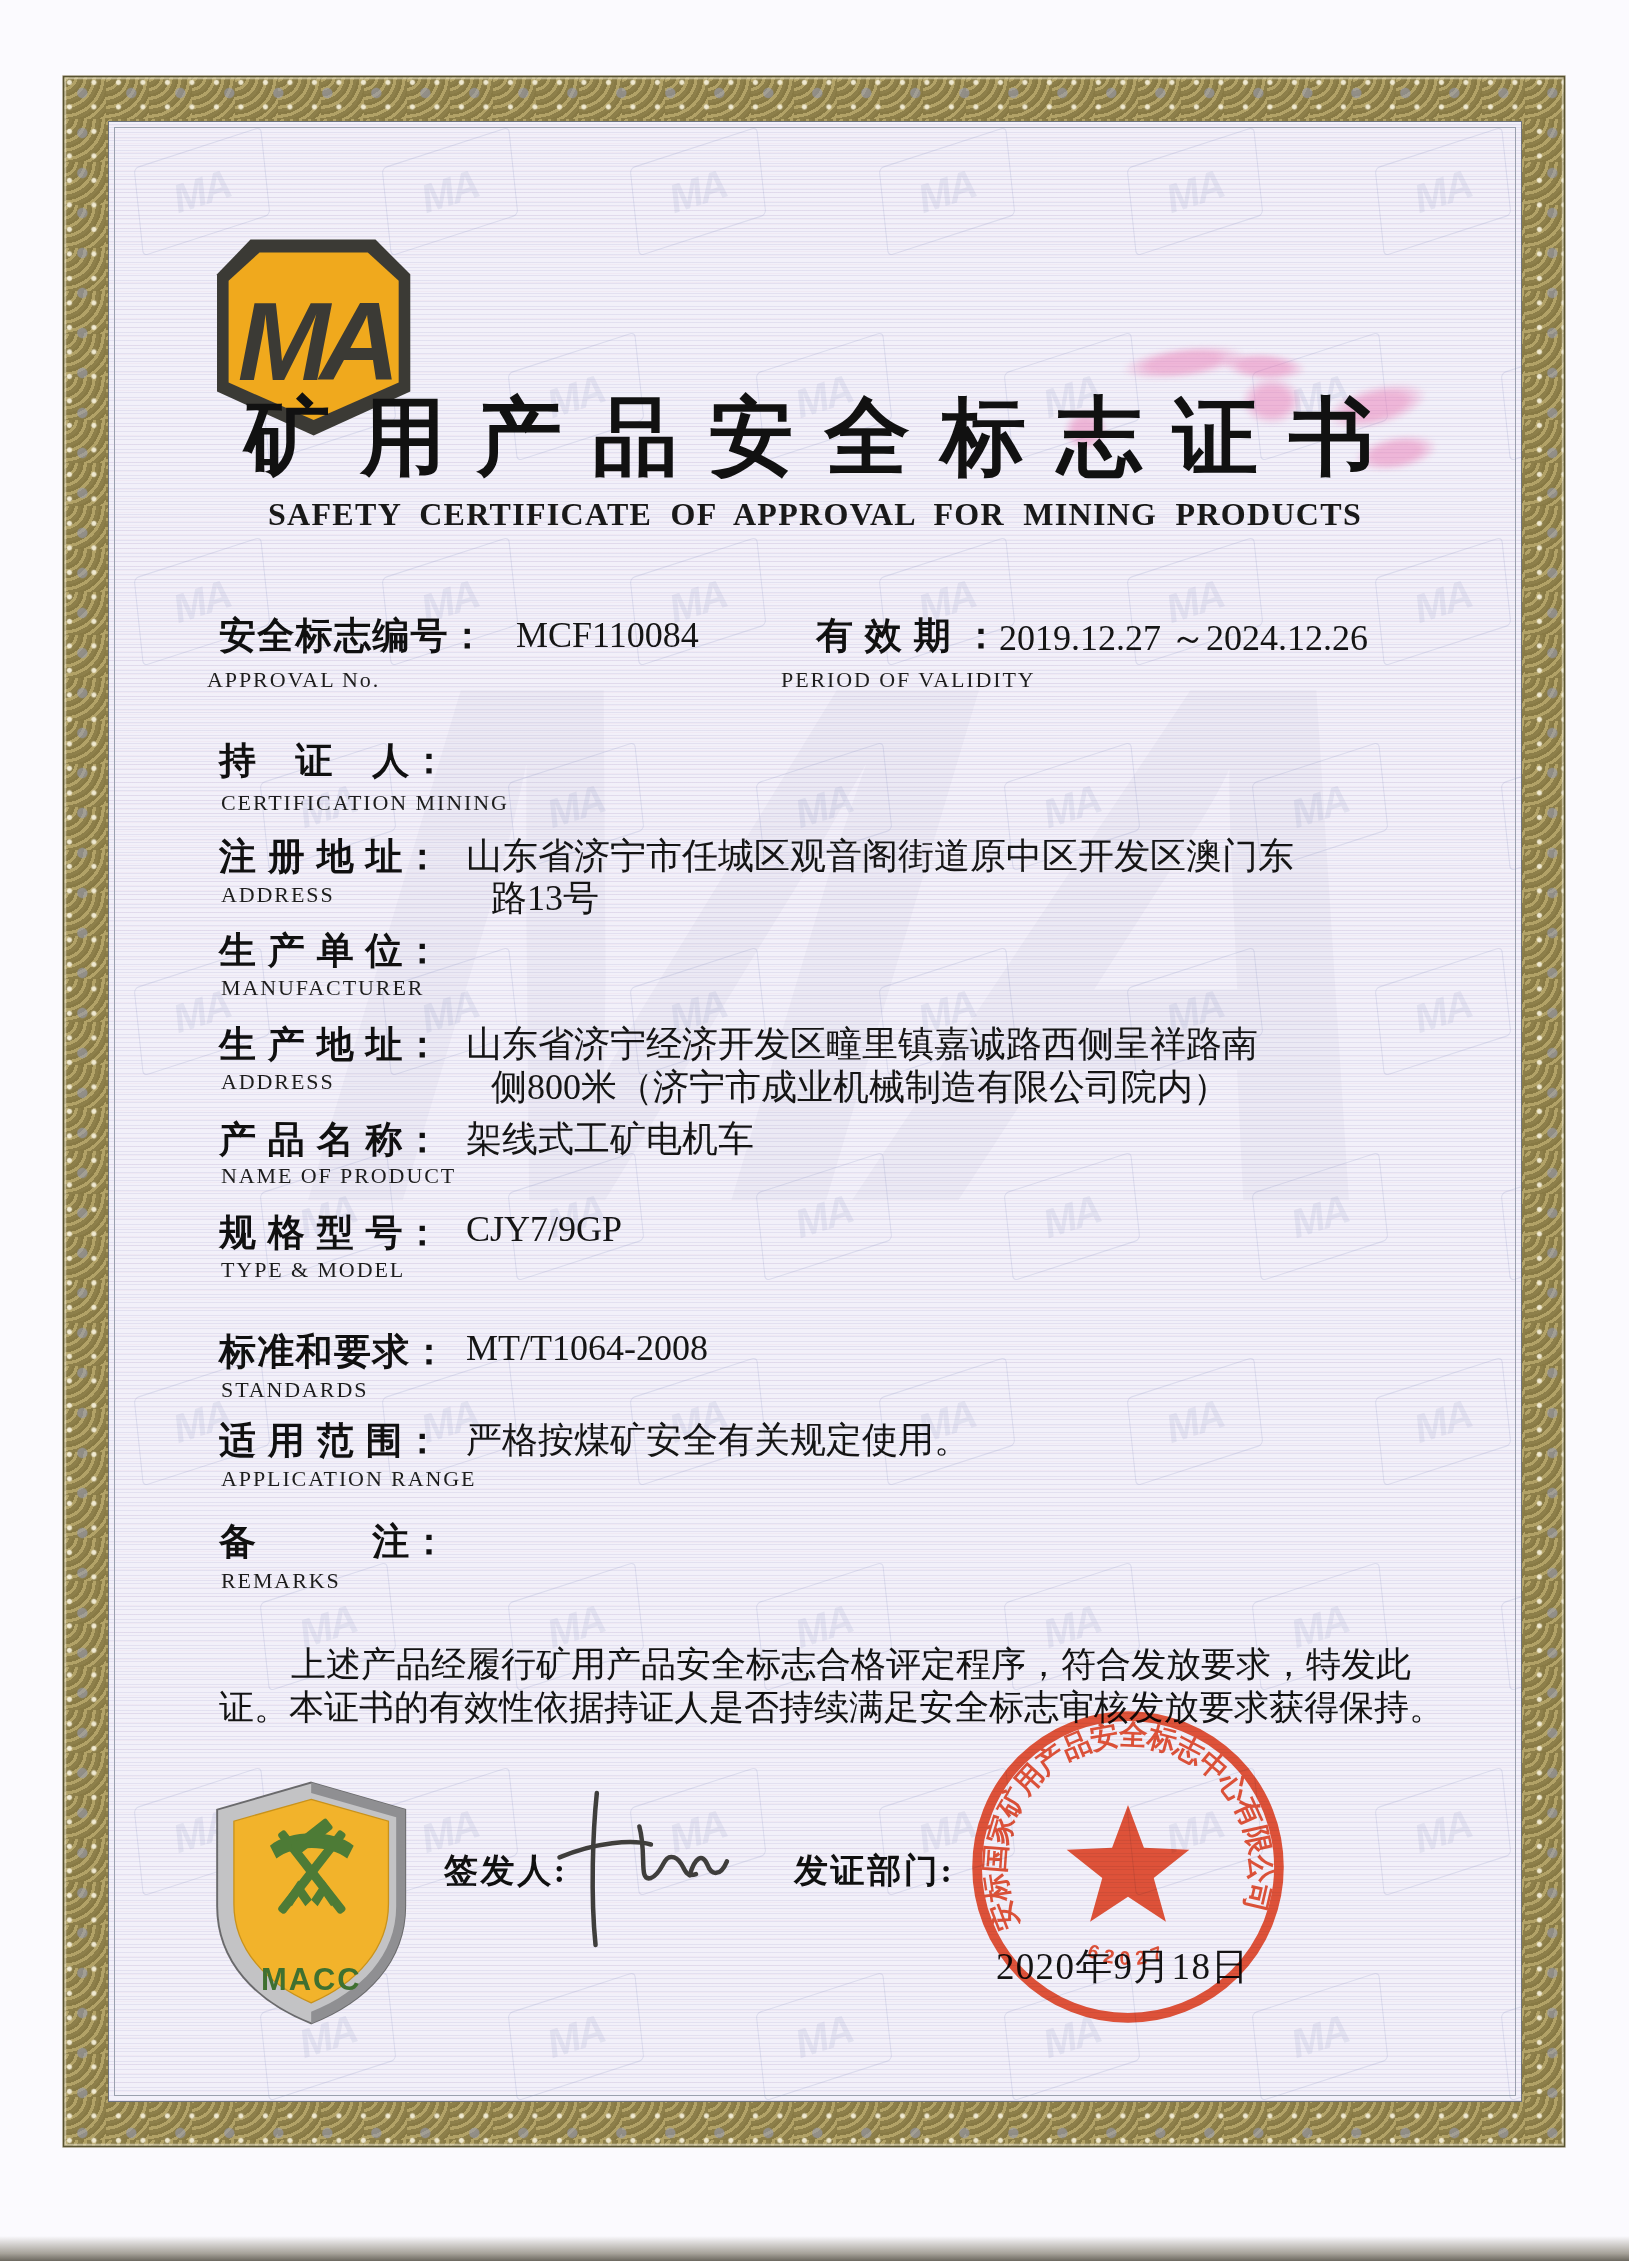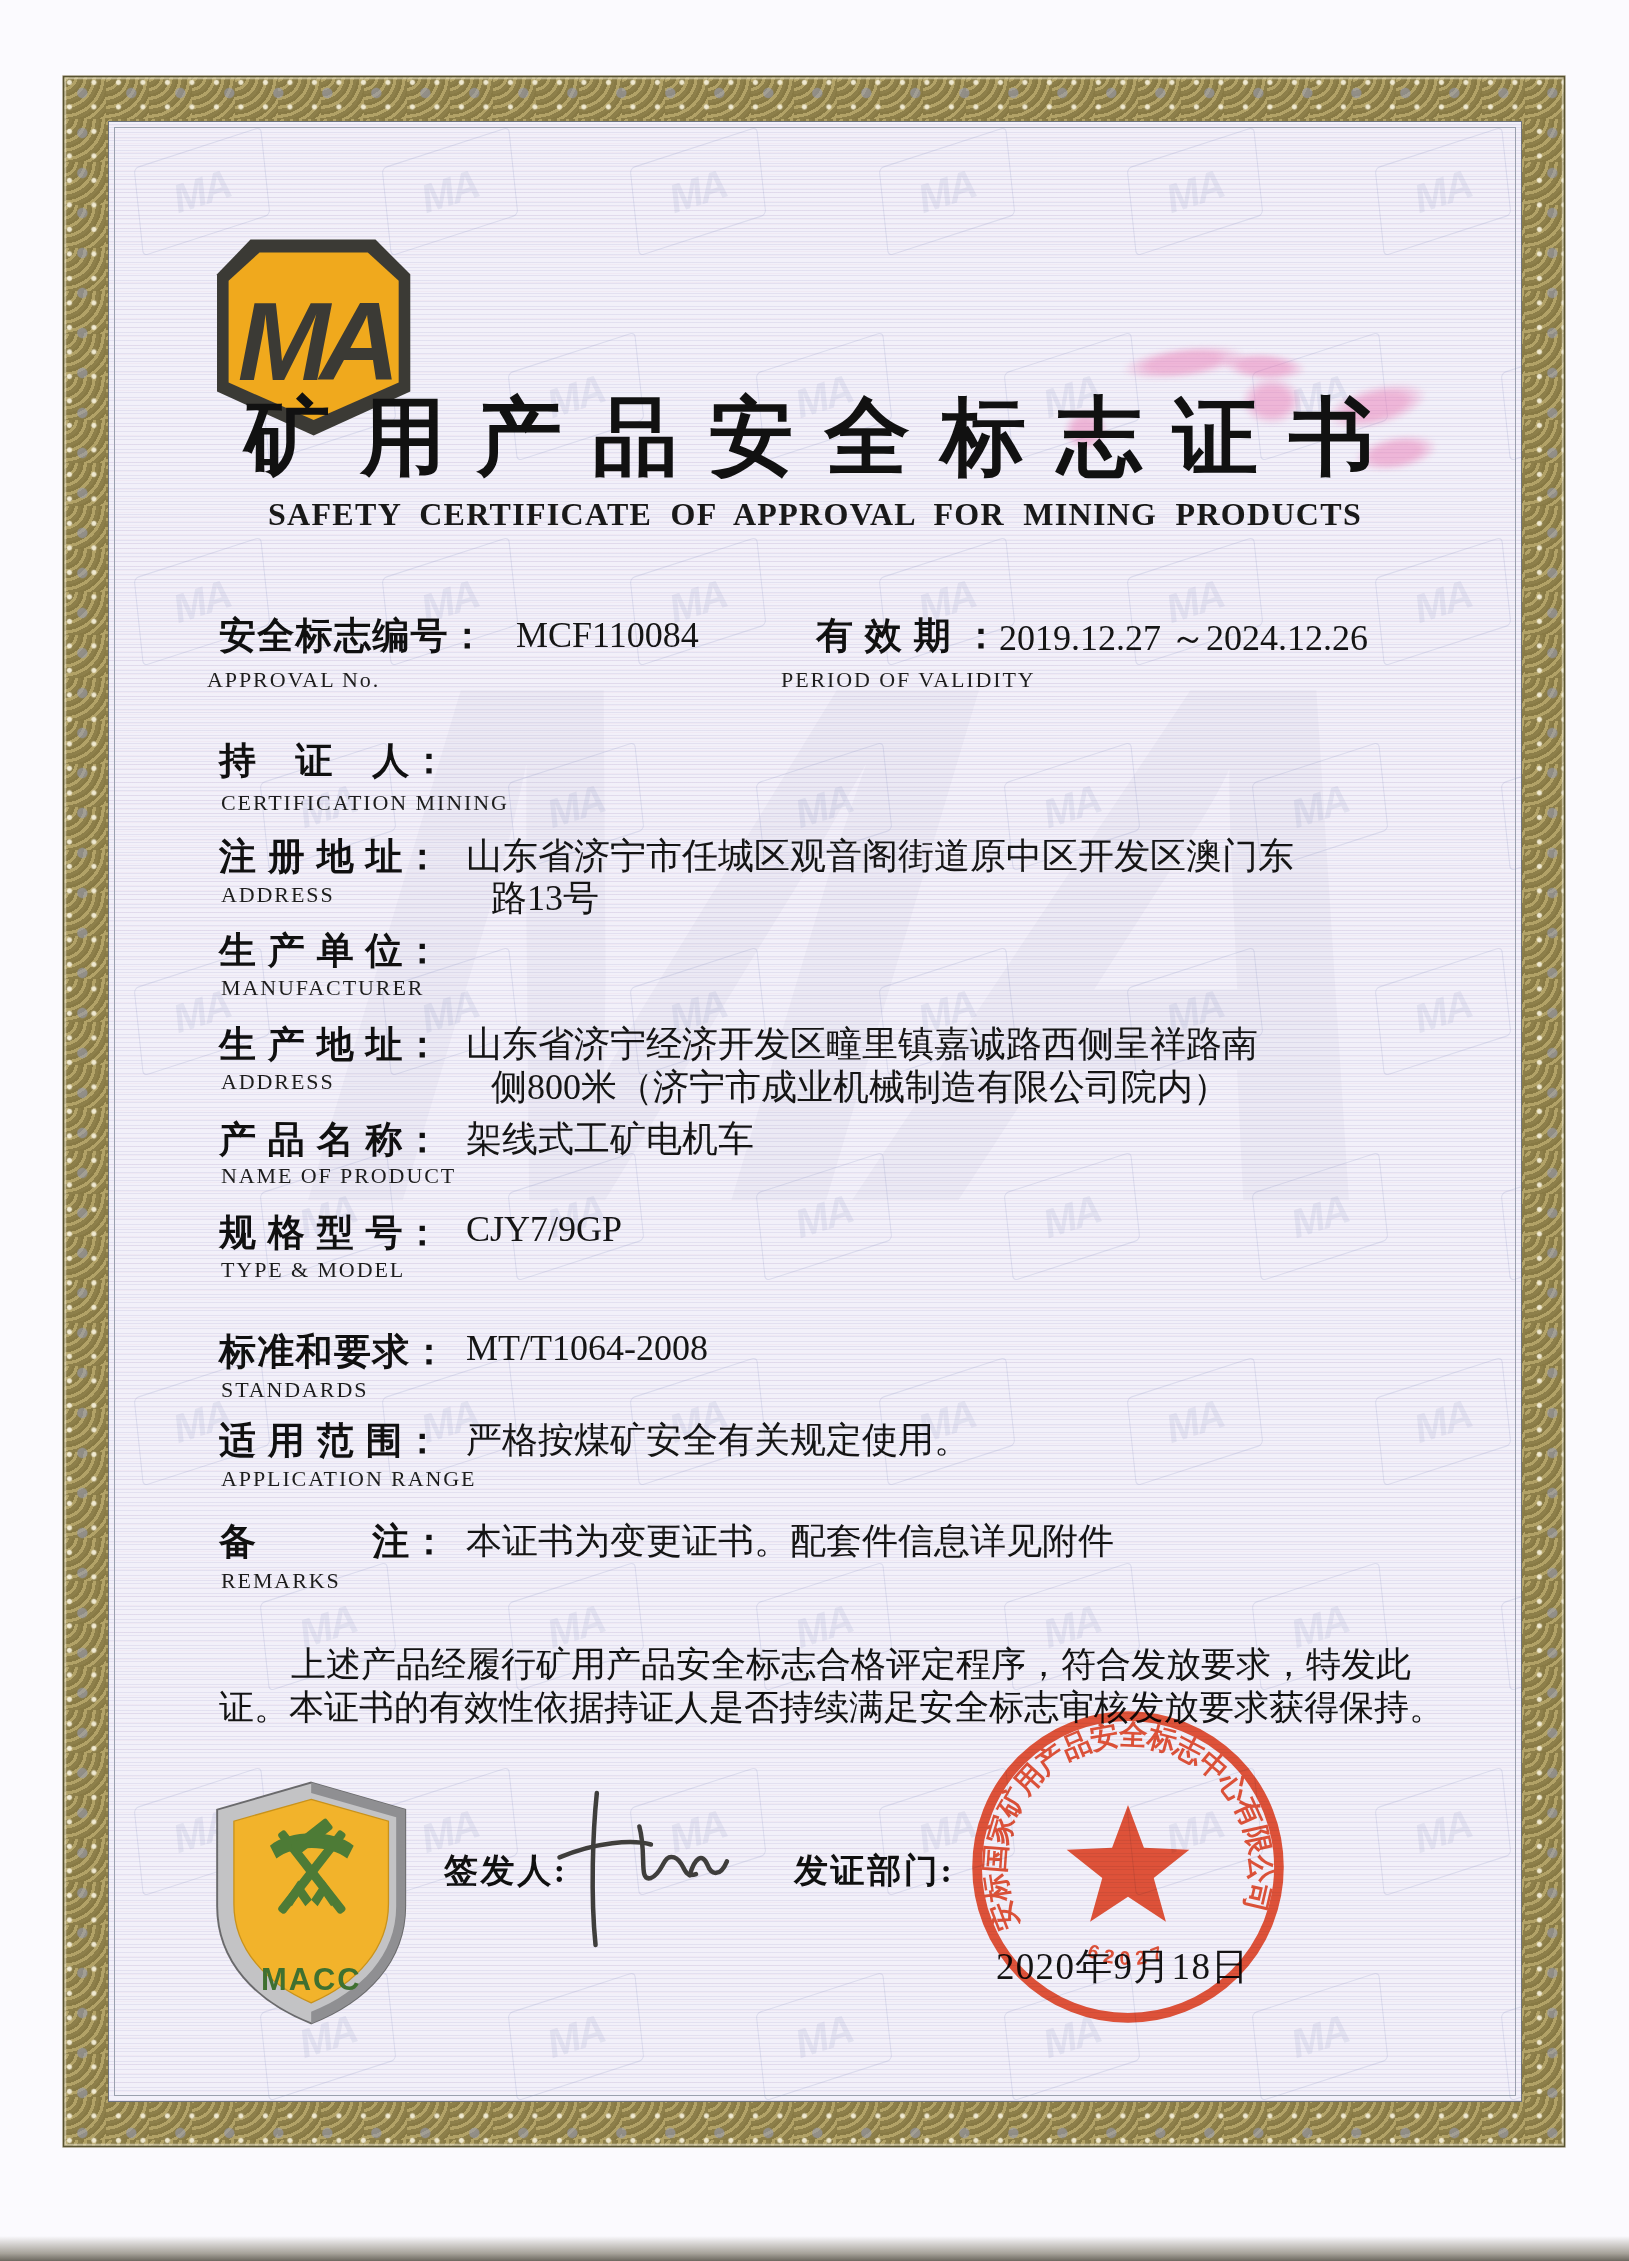--- a/index.html
+++ b/index.html
@@ -291,21 +291,20 @@
 
   <div class="abs label-cn" style="left:219px;top:1327px">标准和要求：</div>
   <div class="abs value-cn" style="left:466px;top:1327px">MT/T1064-2008</div>
   <div class="abs caption" style="left:221px;top:1377px">STANDARDS</div>
 
   <div class="abs label-cn" style="left:219px;top:1416px">适 用 范 围：</div>
   <div class="abs value-cn" style="left:466px;top:1416px">严格按煤矿安全有关规定使用。</div>
   <div class="abs caption" style="left:221px;top:1466px">APPLICATION RANGE</div>
 
   <div class="abs label-cn" style="left:219px;top:1517px">备　　　注：</div>
-  <div class="abs value-cn" style="left:466px;top:1517px">本证书为变更证书。配套件信息详见附件</div>
   <div class="abs caption" style="left:221px;top:1568px">REMARKS</div>
 
   <div class="abs statement" style="left:219px;top:1684px">证。本证书的有效性依据持证人是否持续满足安全标志审核发放要求获得保持。</div>
   <div class="abs statement" style="left:291px;top:1641px">上述产品经履行矿用产品安全标志合格评定程序，符合发放要求，特发此</div>
 
   <svg class="abs" style="left:213px;top:1780px;z-index:3" width="197" height="246" viewBox="0 0 305 382">
     <path d="M152 4 L298 46 V196 C298 282 238 344 152 378 C66 344 6 282 6 196 V46 Z" fill="#c3c3c5" stroke="#6a6a6c" stroke-width="3"></path>
     <path d="M152 4 L298 46 V196 C298 282 238 344 152 378 L152 360 C230 328 284 272 284 196 V58 L152 20 Z" fill="#8f8f92"></path>
     <path d="M152 30 L272 64 V192 C272 262 222 316 152 346 C82 316 32 262 32 192 V64 Z" fill="#f2b32b" stroke="#c9921a" stroke-width="2"></path>
     <g fill="#4d7b36" stroke="none">

